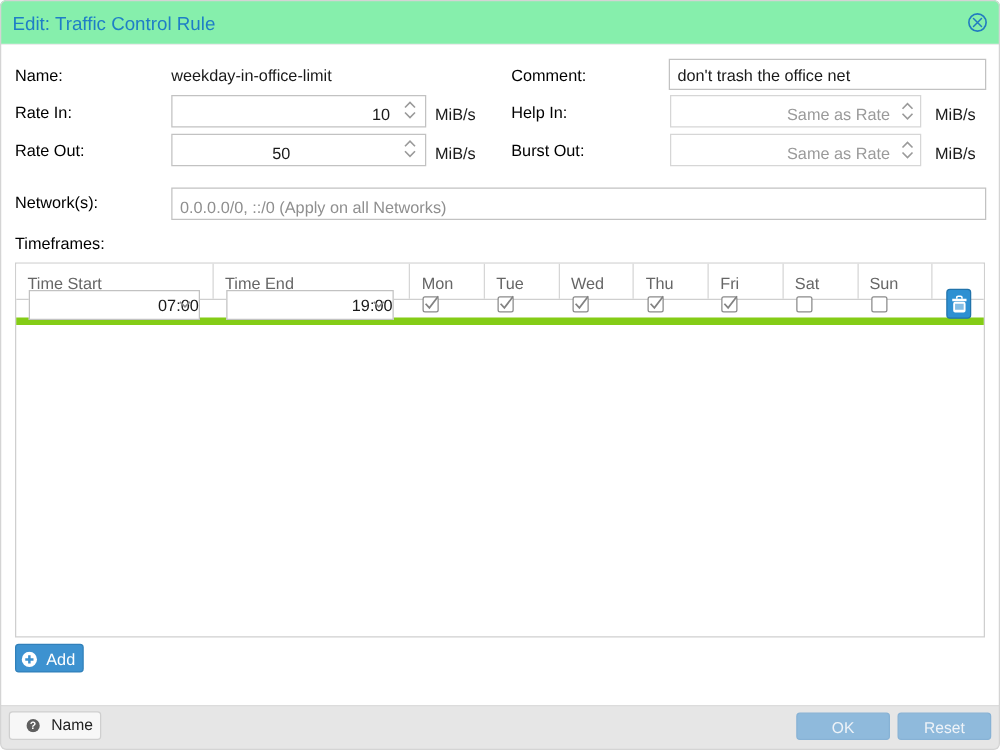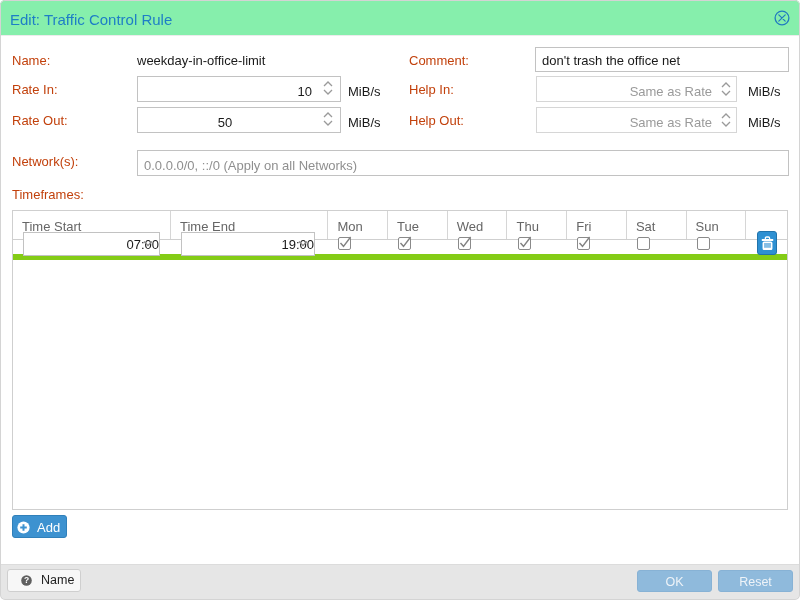--- a/index.html
+++ b/index.html
@@ -2,21 +2,21 @@
 <html><head>
 <meta charset="utf-8">
 <style>
 html,body{margin:0;padding:0;}
 body{width:800px;height:600px;font-family:"Liberation Sans",sans-serif;font-size:13px;color:#1a1a1a;background:#fff;position:relative;overflow:hidden;}
 .abs{position:absolute;box-sizing:border-box;}
 #win{position:absolute;left:0;top:0;width:800px;height:600px;border-radius:5px;box-sizing:border-box;background:#fff;overflow:hidden;}
 #winbrd{position:absolute;left:0;top:0;width:800px;height:600px;border:1px solid #d4d4d4;border-radius:5px;box-sizing:border-box;z-index:50;pointer-events:none;}
 #hdr{position:absolute;left:0;top:0;width:100%;height:36px;background:#86efac;border-bottom:1px solid #ececec;box-sizing:border-box;}
 #title{position:absolute;left:10px;top:8px;height:24px;line-height:24px;font-size:15px;color:#1e7ec6;}
-.lbl{color:#c2410c;height:25px;line-height:27px;}
+.lbl{color:#000000;height:25px;line-height:27px;}
 .field{border:1px solid #c2c2c2;background:#fff;height:26px;line-height:29px;}
 .dfield{border:1px solid #d6d6d6;background:#fff;height:26px;line-height:29px;color:#9a9a9a;}
 .unit{height:25px;line-height:32px;color:#1a1a1a;}
 #grid{position:absolute;left:12px;top:210px;width:776px;height:300px;border:1px solid #cfcfcf;box-sizing:border-box;background:#fff;}
 #ghead{position:absolute;left:0;top:0;width:774px;height:29px;border-bottom:1px solid #cfcfcf;box-sizing:border-box;background:#fff;}
 .hcell{position:absolute;top:0;height:28px;line-height:31px;border-right:1px solid #d6d6d6;color:#666;padding-left:9px;box-sizing:border-box;}
 #grow{position:absolute;left:0;top:18px;width:774px;height:31px;border-bottom:6px solid #84cc16;box-sizing:border-box;text-align:right;}
 .combo{position:absolute;border:1px solid #c2c2c2;background:#fff;height:24px;line-height:24px;box-sizing:border-box;padding-left:6px;}
 .cbox{position:absolute;top:8px;width:13px;height:13px;border:1px solid #8a8a8a;border-radius:2px;background:#fff;box-sizing:border-box;}
 .chk{position:absolute;top:4px;}
@@ -57,21 +57,21 @@
   </svg>
   <div class="abs unit" style="left:748px;top:76px;">MiB/s</div>
 
   <div class="abs lbl" style="left:12px;top:107px;">Rate Out:</div>
   <div class="abs field" style="left:137px;top:107px;width:204px;text-align:center;padding-right:28px;">50</div>
   <svg class="abs" style="left:322px;top:110px;" width="12" height="18" viewBox="0 0 12 18">
     <path d="M2 7 L6 3 L10 7" fill="none" stroke="#9a9a9a" stroke-width="1.3"></path>
     <path d="M2 11 L6 15 L10 11" fill="none" stroke="#9a9a9a" stroke-width="1.3"></path>
   </svg>
   <div class="abs unit" style="left:348px;top:107px;">MiB/s</div>
-  <div class="abs lbl" style="left:409px;top:107px;">Help Out:</div>
+  <div class="abs lbl" style="left:409px;top:107px;">Burst Out:</div>
   <div class="abs dfield" style="left:536px;top:107px;width:201px;text-align:right;padding-right:24px;">Same as Rate</div>
   <svg class="abs" style="left:720px;top:111px;" width="12" height="18" viewBox="0 0 12 18">
     <path d="M2 7 L6 3 L10 7" fill="none" stroke="#9a9a9a" stroke-width="1.3"></path>
     <path d="M2 11 L6 15 L10 11" fill="none" stroke="#9a9a9a" stroke-width="1.3"></path>
   </svg>
   <div class="abs unit" style="left:748px;top:107px;">MiB/s</div>
 
   <div class="abs lbl" style="left:12px;top:150px;line-height:24px;">Network(s):</div>
   <div class="abs field" style="left:137px;top:150px;width:652px;height:26px;line-height:29px;padding-left:6px;color:#8f8f8f;">0.0.0.0/0, ::/0 (Apply on all Networks)</div>
 

